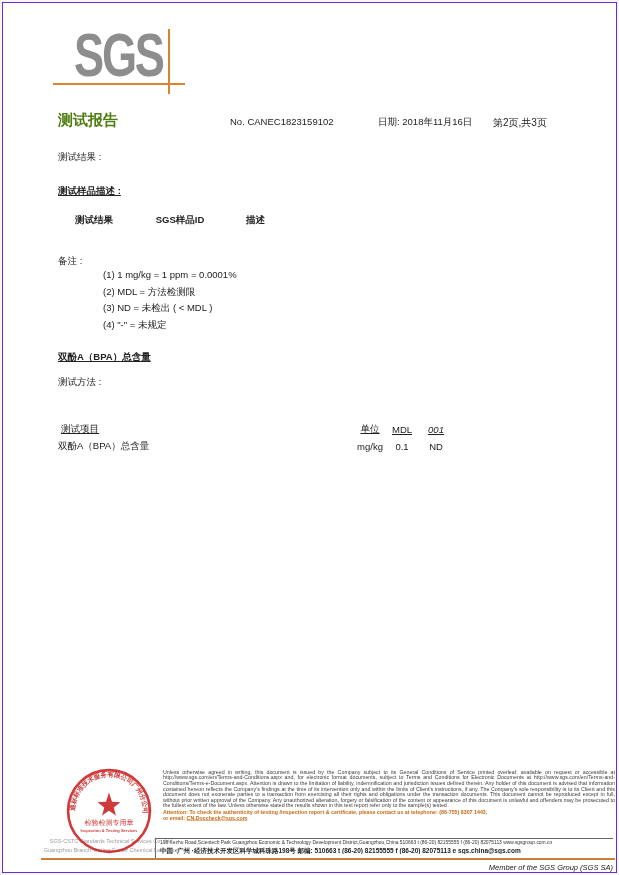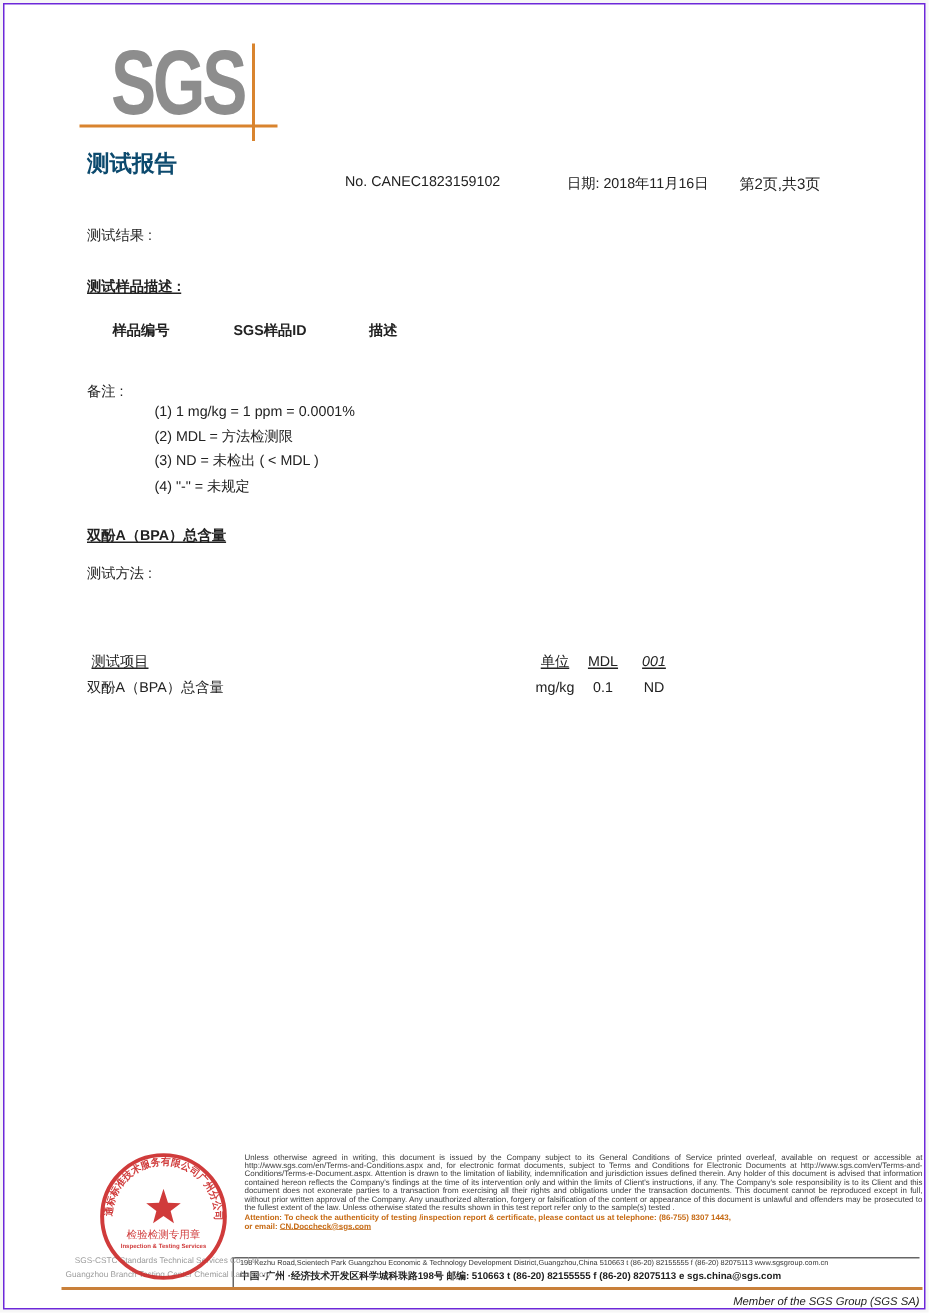--- a/index.html
+++ b/index.html
@@ -14,40 +14,40 @@
   }
   
   .logo-text {
     position:absolute; left:71px; top:22px; font-size:61px; font-weight:bold;
     color:#8d8d8d; letter-spacing:-3px; line-height:1;
     transform:scaleX(0.74); transform-origin:0 0;
   }
   .logo-hline { position:absolute; left:50px; top:80px; width:132px; height:2px; background:#d9842e; }
   .logo-vline { position:absolute; left:165px; top:26px; width:2px; height:65px; background:#d9842e; }
   
-  .doc-title { position:absolute; left:55px; top:97px; font-size:15px; font-weight:bold; color:#0c4a6e; }
+  .doc-title { position:absolute; left:55px; top:108px; font-size:15px; font-weight:bold; color:#4d7c0f; }
   .report-no { position:absolute; left:227px; top:113px; font-size:9.5px; }
   .report-date { position:absolute; left:375px; top:113px; font-size:9.5px; }
   .page-info { position:absolute; left:490px; top:113px; font-size:10px; }
   
   .t9 { font-size:9.5px; }
   .results-label { position:absolute; left:55px; top:148px; }
   .sample-heading { position:absolute; left:55px; top:182px; font-weight:bold; text-decoration:underline; }
   .sample-table { position:absolute; left:55px; top:208px; width:330px; }
   .srow { display:flex; height:18px; align-items:center; }
   .srow.head { font-weight:bold; }
   .sc1 { width:72px; text-align:center; }
   .sc2 { width:100px; text-align:center; }
   .sc3 { padding-left:16px; }
   .notes-label { position:absolute; left:55px; top:252px; }
   .notes { position:absolute; left:100px; top:264px; line-height:16.5px; }
   .bpa-heading { position:absolute; left:55px; top:348px; font-weight:bold; text-decoration:underline; }
   .method-label { position:absolute; left:55px; top:373px; }
   .method-text { position:absolute; left:118px; top:371px; width:452px; line-height:19.5px; }
-  .result-table { position:absolute; left:55px; top:418px; width:400px;margin-top:12px; }
+  .result-table { position:absolute; left:55px; top:418px; width:400px; }
   .rrow { display:flex; height:17px; align-items:center; }
   .rc-item { flex:1; }
   .rc-item.head { padding-left:3px; }
   .rc-unit { width:40px; text-align:center; }
   .rc-mdl { width:24px; text-align:center; }
   .rc-val { width:44px; text-align:center; }
   .u { text-decoration:underline; }
   .i { font-style:italic; }
   
   .stamp { position:absolute; left:62px; top:764px; width:88px; height:88px; z-index:3; opacity:0.92; }
@@ -80,21 +80,21 @@
   <div class="doc-title">测试报告</div>
   <div class="report-no">No. CANEC1823159102</div>
   <div class="report-date">日期: 2018年11月16日</div>
   <div class="page-info">第2页,共3页</div>
 
   <div class="results-label t9">测试结果 :</div>
 
   <div class="sample-heading t9">测试样品描述 :</div>
   <div class="sample-table t9">
     <div class="srow head">
-      <div class="sc1">样品编号</div>
+      <div class="sc1">测试结果</div>
       <div class="sc2">SGS样品ID</div>
       <div class="sc3">描述</div>
     </div>
   </div>
 
   <div class="notes-label t9">备注 :</div>
   <div class="notes t9">
     <div>(1) 1 mg/kg = 1 ppm = 0.0001%</div>
     <div>(2) MDL = 方法检测限</div>
     <div>(3) ND = 未检出 ( &lt; MDL )</div>

